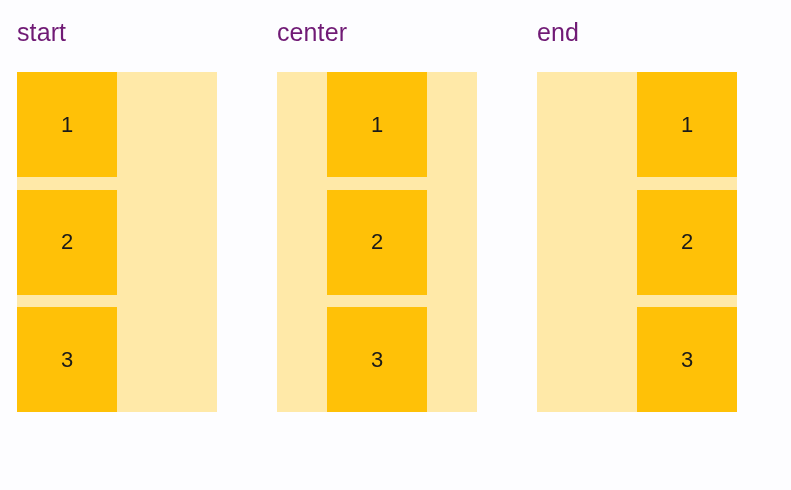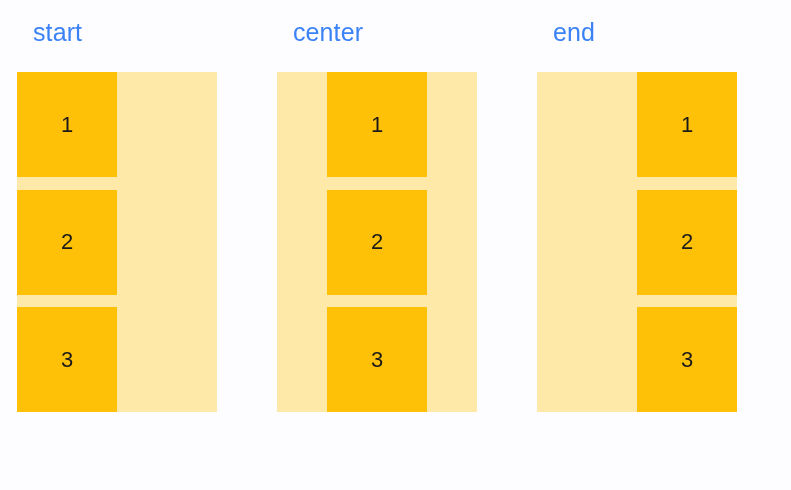--- a/index.html
+++ b/index.html
@@ -23,24 +23,24 @@
 
   .demo-group {
     position: absolute;
     top: 0;
     width: 200px;
   }
 
   .group-label {
     position: absolute;
     top: 16px;
-    left: 16px;
+    left: 0;
     font-size: 25px;
     line-height: 32px;
-    color: #3b82f6;
+    color: #701a75;
     font-weight: 400;
     white-space: nowrap;
     letter-spacing: 0.1px;
   }
 
   .flex-container {
     position: absolute;
     top: 72px;
     left: 0;
     width: 200px;

